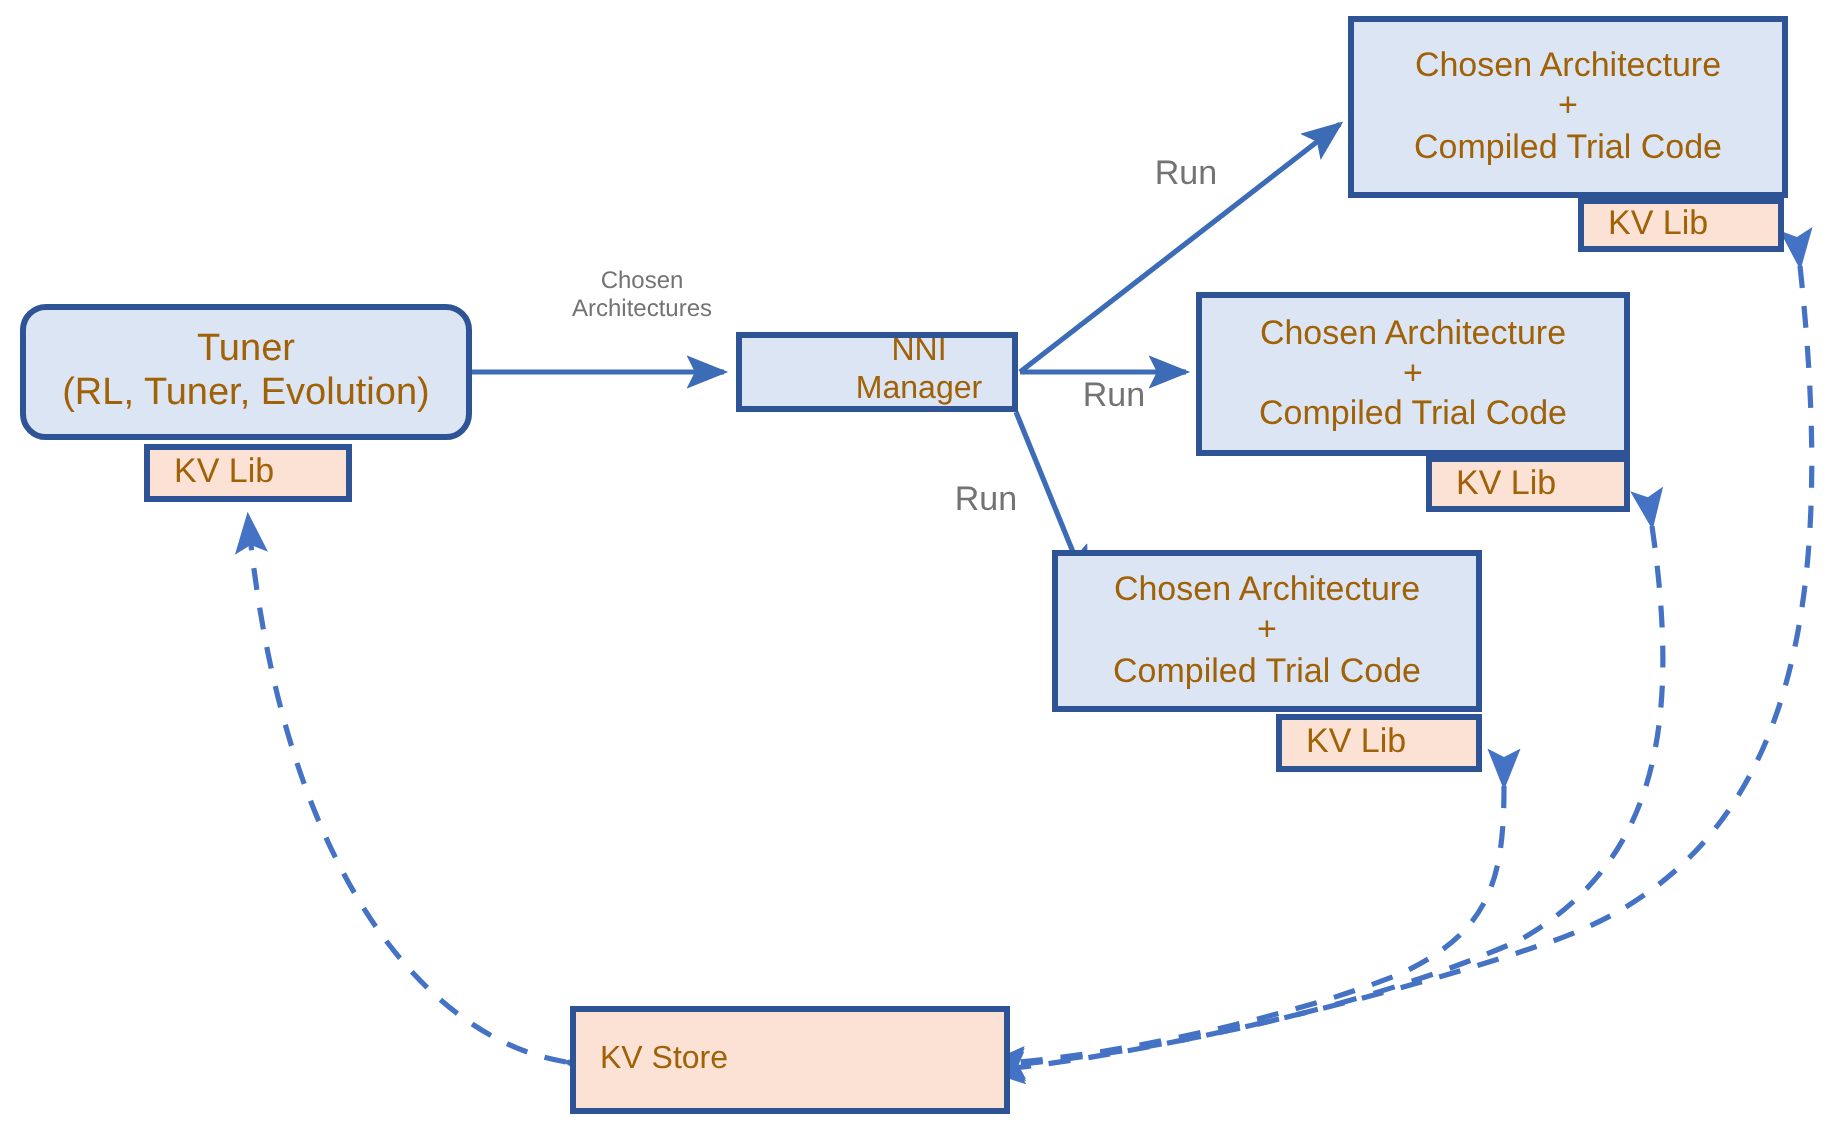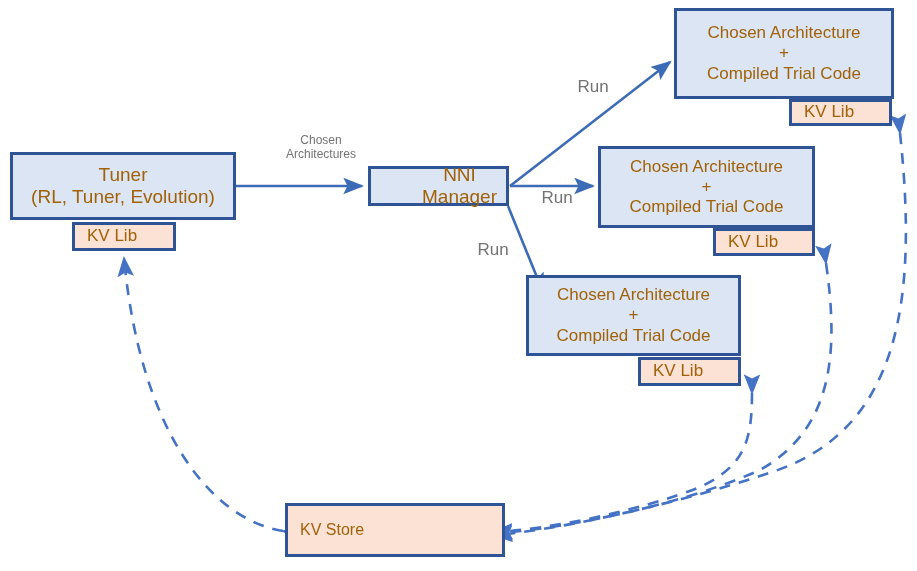--- a/index.html
+++ b/index.html
@@ -50,23 +50,23 @@
   }
   .edge-label {
     position: absolute;
     color: #737373;
     text-align: center;
     line-height: 1.15;
     white-space: pre-line;
     z-index: 4;
   }
   
-  #node-tuner       { left: 10px;  top: 152px; width: 226px; height: 68px;  font-size: 19px; }
+  #node-tuner       { left: 10px;  top: 152px; width: 226px; height: 68px;  font-size: 19px; border-radius: 13px; }
   #node-tuner-kvlib { left: 72px;  top: 222px; width: 104px; height: 29px;  font-size: 17px; }
-  #node-nni         { left: 368px; top: 166px; width: 141px; height: 40px;  font-size: 19px; padding-left: 42px; }
+  #node-nni         { left: 368px; top: 166px; width: 141px; height: 40px;  font-size: 16px; padding-left: 42px; }
   #node-trial1      { left: 674px; top: 8px;   width: 220px; height: 91px;  font-size: 17px; }
   #node-trial1-kvlib{ left: 789px; top: 99px;  width: 103px; height: 27px;  font-size: 17px; }
   #node-trial2      { left: 598px; top: 146px; width: 217px; height: 82px;  font-size: 17px; }
   #node-trial2-kvlib{ left: 713px; top: 228px; width: 102px; height: 28px;  font-size: 17px; }
   #node-trial3      { left: 526px; top: 275px; width: 215px; height: 81px;  font-size: 17px; }
   #node-trial3-kvlib{ left: 638px; top: 357px; width: 103px; height: 29px;  font-size: 17px; }
   #node-kvstore     { left: 285px; top: 503px; width: 220px; height: 54px;  font-size: 16px; }
 
   #label-chosen-arch { left: 262px; top: 134px; width: 118px; font-size: 12px; }
   #label-run-top     { left: 570px; top: 77px;  width: 46px;  font-size: 17px; }

